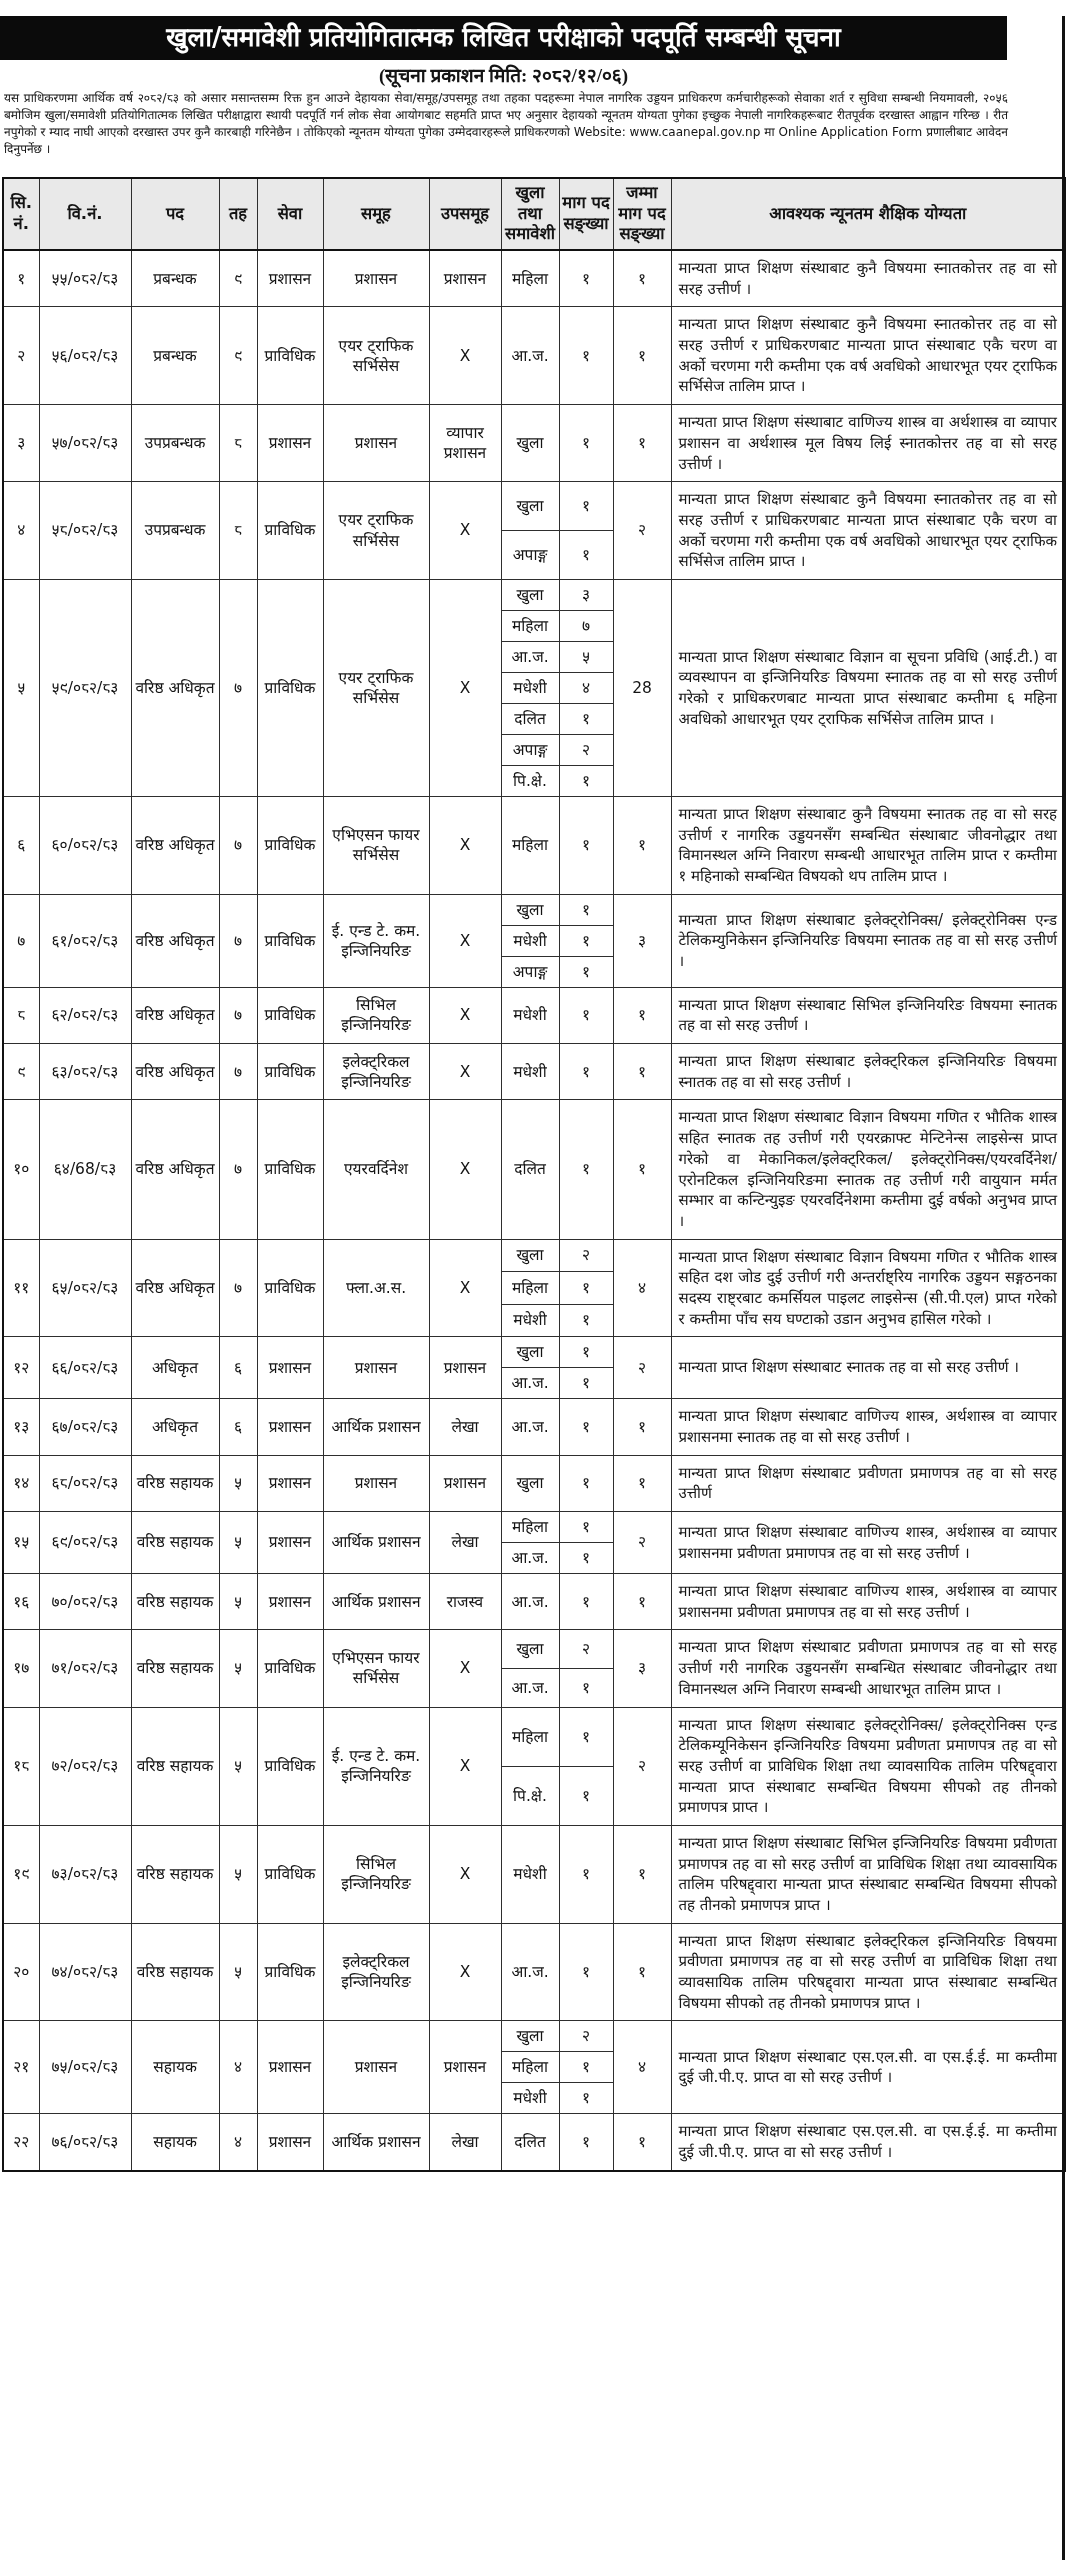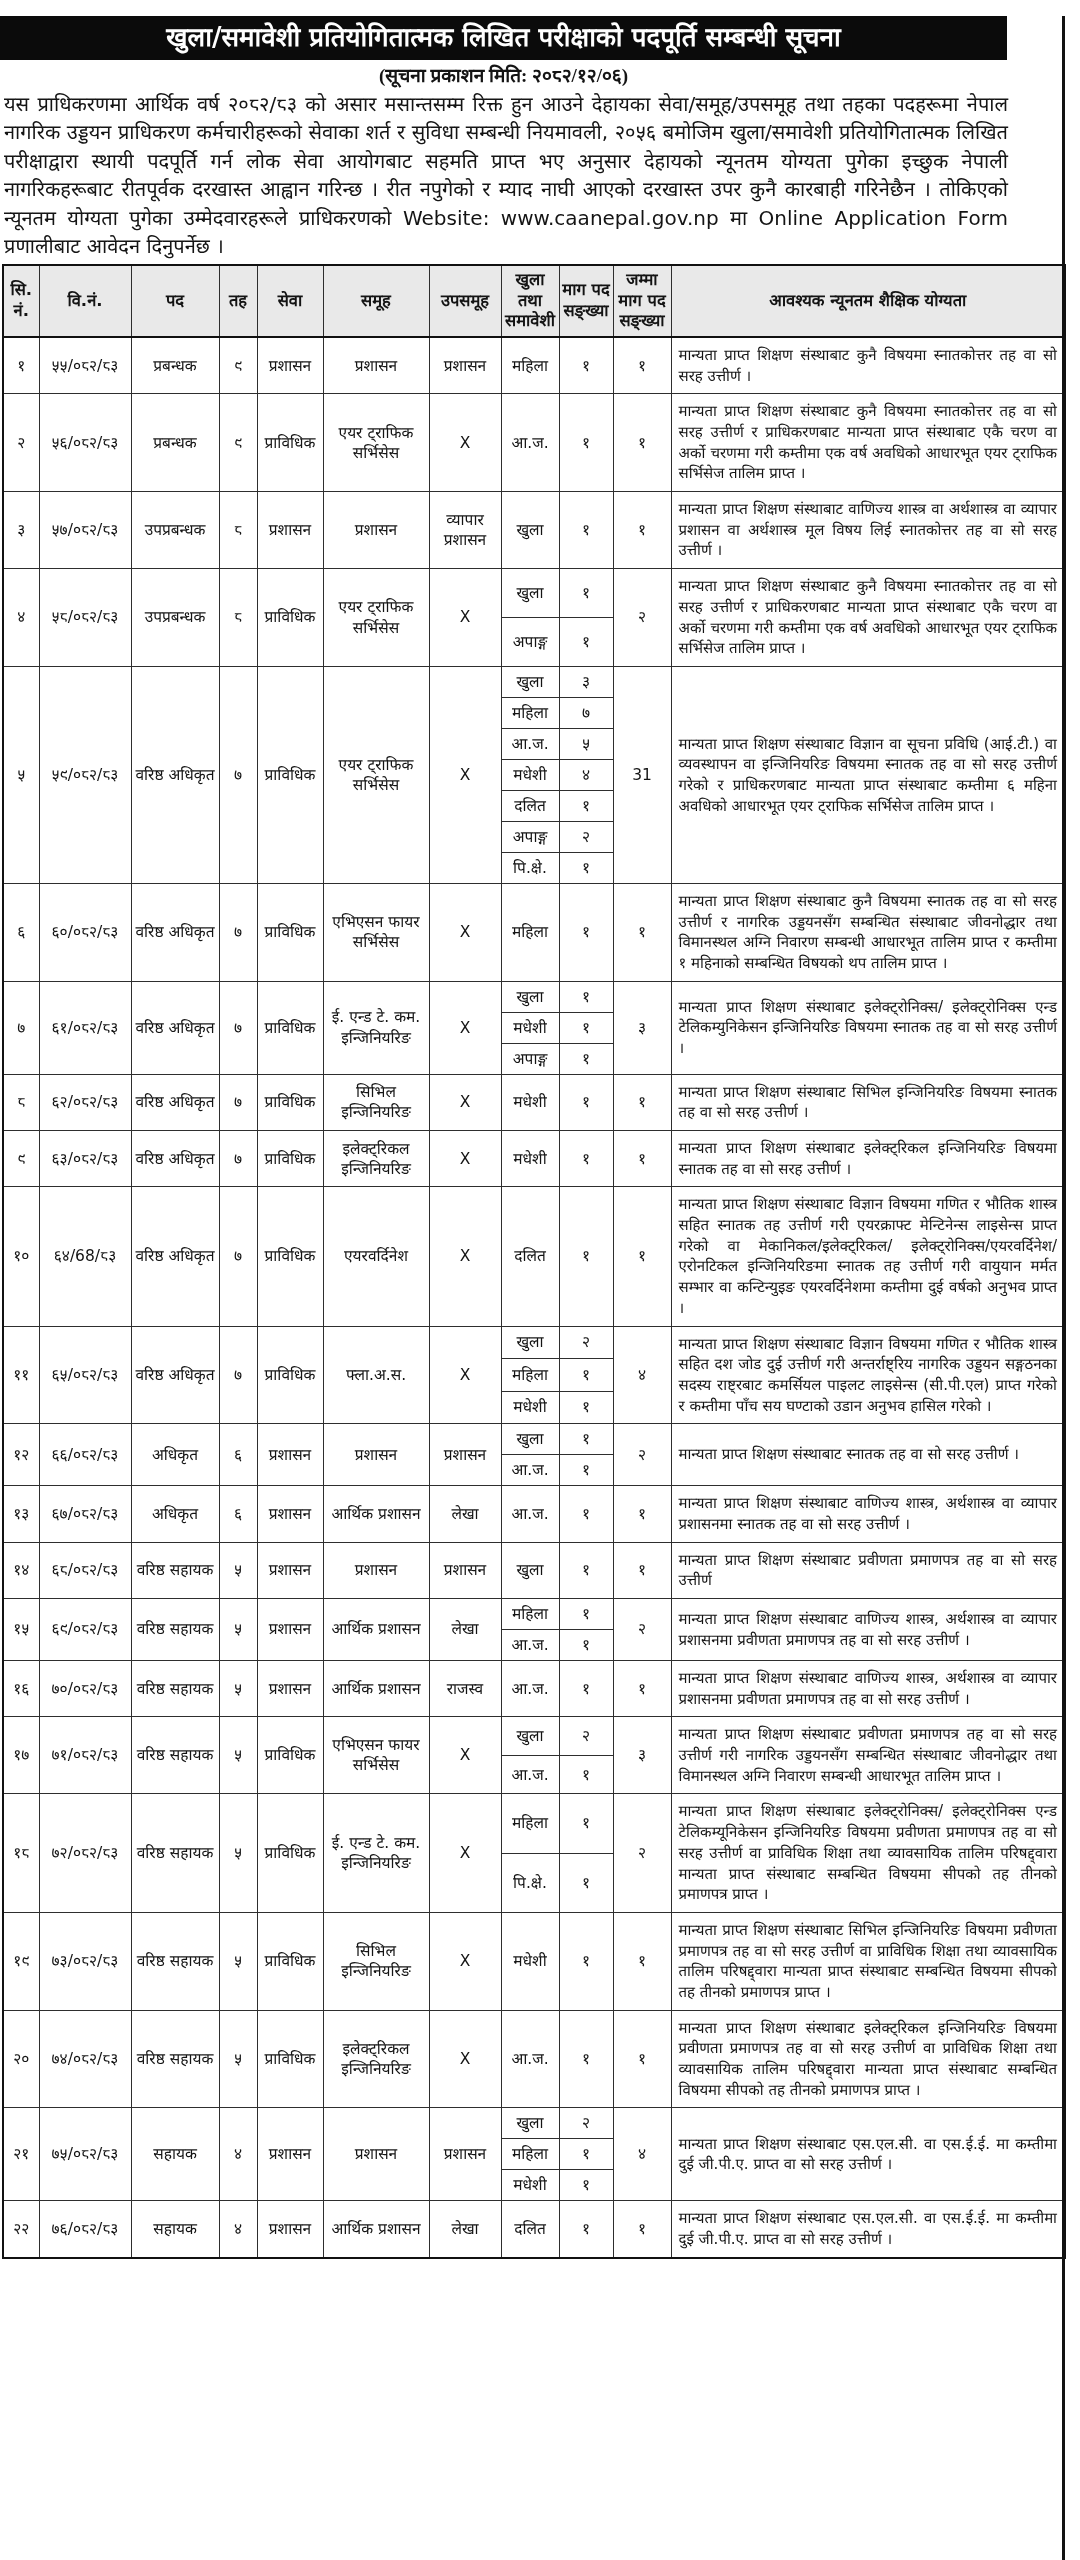--- a/index.html
+++ b/index.html
@@ -18,22 +18,22 @@
     width:1007px;background:var(--title-bg);color:var(--title-fg);
     text-align:center;font-weight:bold;font-size:26px;line-height:1.25;
     padding:5px 4px 6px 4px;
   }
   .date-line{
     width:1007px;text-align:center;font-weight:bold;font-size:19px;
     padding:2px 0 1px 0;
     font-family:Liberation Serif, serif;
   }
   .intro{
-    width:1008px;margin-left:2px;font-size:20px;line-height:1.43;
-    text-align:justify;padding:1px 2px 3px 2px;
+    width:1008px;margin-left:2px;font-size:12px;line-height:1.43;
+    text-align:justify;padding:1px 2px 19px 2px;
   }
   table.vacancy{
     width:1062px;margin-left:2px;border-collapse:collapse;table-layout:fixed;
     border:2px solid var(--border-strong);
   }
   col.c-sn{width:36px;} col.c-ad{width:92px;} col.c-post{width:88px;}
   col.c-lvl{width:38px;} col.c-svc{width:66px;} col.c-grp{width:106px;}
   col.c-sub{width:72px;} col.c-qcat{width:58px;} col.c-qnum{width:54px;}
   col.c-tot{width:58px;} col.c-qual{width:394px;}
   th,td{
@@ -157,21 +157,21 @@
         <tr class="group-start">
           <td rowspan="7">५</td>
           <td rowspan="7">५९/०८२/८३</td>
           <td rowspan="7">वरिष्ठ अधिकृत</td>
           <td rowspan="7">७</td>
           <td rowspan="7">प्राविधिक</td>
           <td rowspan="7">एयर ट्राफिक सर्भिसेस</td>
           <td rowspan="7">X</td>
           <td rowspan="1" class="qcell">खुला</td>
           <td rowspan="1" class="qcell">३</td>
-          <td rowspan="7">31</td>
+          <td rowspan="7">28</td>
           <td rowspan="7" class="qual">मान्यता प्राप्त शिक्षण संस्थाबाट विज्ञान वा सूचना प्रविधि (आई.टी.) वा व्यवस्थापन वा इन्जिनियरिङ विषयमा स्नातक तह वा सो सरह उत्तीर्ण गरेको र प्राधिकरणबाट मान्यता प्राप्त संस्थाबाट कम्तीमा ६ महिना अवधिको आधारभूत एयर ट्राफिक सर्भिसेज तालिम प्राप्त ।</td>
         </tr>
         <tr>
           <td rowspan="1" class="qcell">महिला</td>
           <td rowspan="1" class="qcell">७</td>
         </tr>
         <tr>
           <td rowspan="1" class="qcell">आ.ज.</td>
           <td rowspan="1" class="qcell">५</td>
         </tr>

